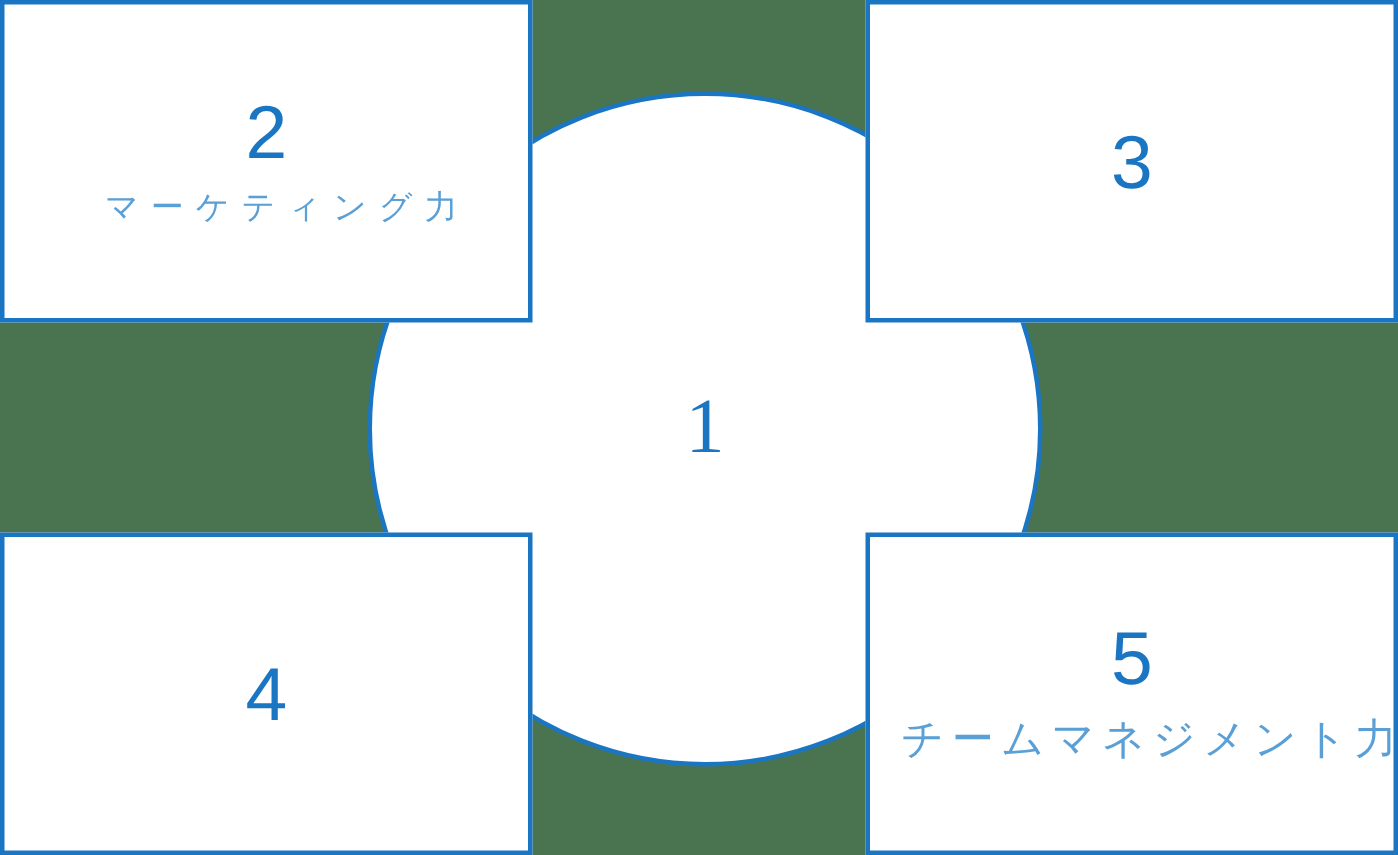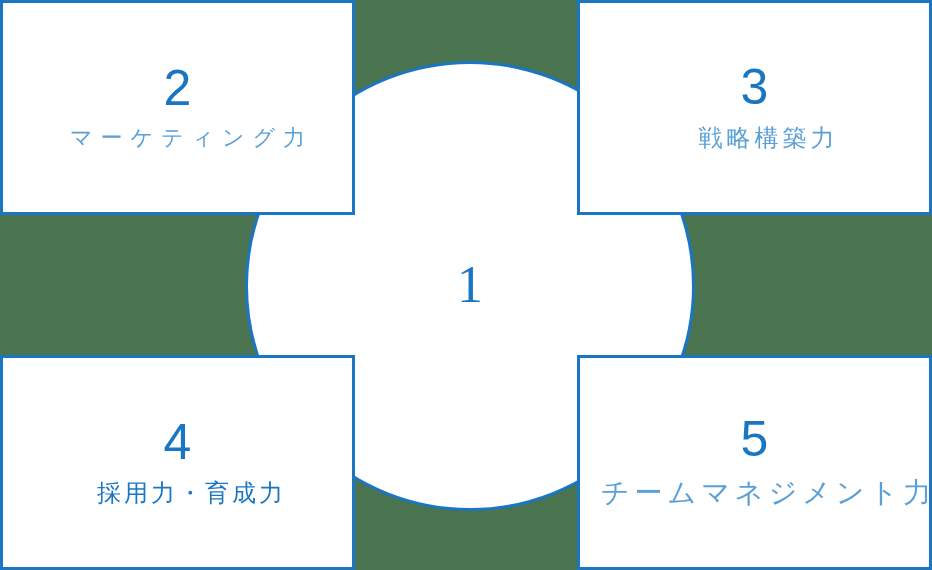--- a/index.html
+++ b/index.html
@@ -63,26 +63,24 @@
 
 <div class="circle"></div>
 
 <div class="box tl">
   <div class="num">2</div>
   <div class="label">マーケティング力</div>
 </div>
 
 <div class="box tr">
   <div class="num">3</div>
-  <div class="label">戦略構築力</div>
 </div>
 
 <div class="box bl">
   <div class="num">4</div>
-  <div class="label">採用力・育成力</div>
 </div>
 
 <div class="box br">
   <div class="num">5</div>
   <div class="label">チームマネジメント力</div>
 </div>
 
 <div class="center-content">
   <div class="num">1</div>
 </div>

